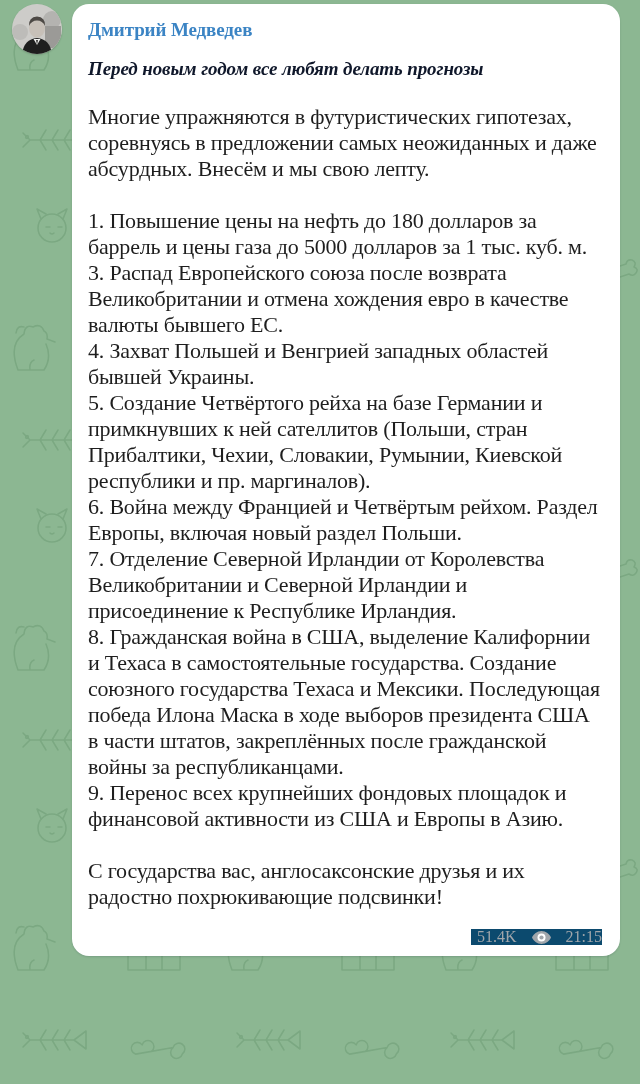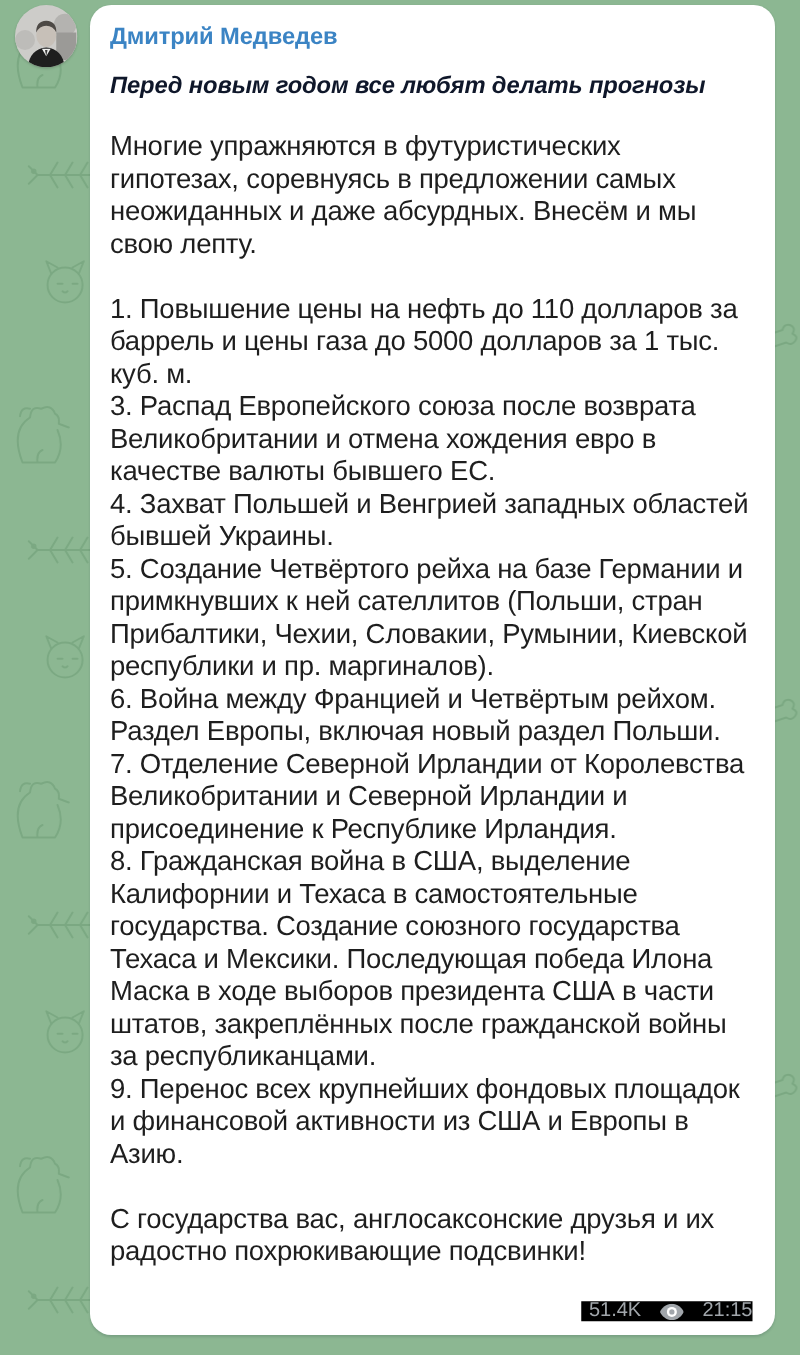--- a/index.html
+++ b/index.html
@@ -9,45 +9,46 @@
     font-family:"Liberation Sans","DejaVu Sans",sans-serif;
   }
   .bg-svg{position:absolute;inset:0;display:block;}
   .avatar{
     position:absolute;left:12px;top:4px;width:50px;height:50px;
     border-radius:50%;overflow:hidden;cursor:pointer;
     box-shadow:0 1px 2px rgba(0,0,0,.18);
   }
   .avatar svg{display:block;width:50px;height:50px;}
   .bubble{
-    position:absolute;left:72px;top:4px;width:548px;height:1064px;
+    position:absolute;left:72px;top:4px;width:548px;height:952px;
     background:#ffffff;border-radius:17px;
     box-shadow:0 1px 2px rgba(16,35,47,.15);
     box-sizing:border-box;padding:14px 16px 12px 16px;
     overflow:hidden;
+    font-family:Liberation Serif, serif;
   }
   .author{
     color:#3b84c4;font-size:19px;font-weight:700;line-height:24px;
     cursor:pointer;letter-spacing:-0.1px;
   }
   .post-title{
     margin-top:13px;color:#0f172a;font-size:19px;font-weight:700;
     font-style:italic;line-height:27px;letter-spacing:-0.1px;
   }
   .para{
     color:#1e1e1e;font-size:22px;line-height:26px;letter-spacing:-0.2px;
   }
   .intro{margin-top:22px;}
   .list-block{margin-top:26px;}
   .outro{margin-top:26px;padding-right:4px;}
   .meta{
     position:absolute;right:18px;bottom:11px;
     display:flex;align-items:center;gap:15px;
     color:#a1a6ab;font-size:16px;line-height:16px;
-    background:#000000;padding-left:6px;
+    background:#0c4a6e;padding-left:6px;
   }
   .meta .eye{display:block;}
 </style>
 </head>
 <body>
 
 <svg class="bg-svg" width="640" height="1084" viewBox="0 0 640 1084" xmlns="http://www.w3.org/2000/svg">
   <defs>
     <pattern id="doodles" width="214" height="300" patternUnits="userSpaceOnUse">
       <g fill="none" stroke="#5f9067" stroke-width="1.6" opacity="0.38" stroke-linecap="round" stroke-linejoin="round">
@@ -97,21 +98,21 @@
   </svg>
 </div>
 
 <div class="bubble">
   <div class="author">Дмитрий Медведев</div>
   <div class="post-title">Перед новым годом все любят делать прогнозы</div>
 
   <div class="para intro">Многие упражняются в футуристических гипотезах, соревнуясь в предложении самых неожиданных и даже абсурдных. Внесём и мы свою лепту.</div>
 
   <div class="list-block">
-    <div class="para">1. Повышение цены на нефть до 110 долларов за баррель и цены газа до 5000 долларов за 1 тыс. куб. м.</div>
+    <div class="para">1. Повышение цены на нефть до 180 долларов за баррель и цены газа до 5000 долларов за 1 тыс. куб. м.</div>
     <div class="para">3. Распад Европейского союза после возврата Великобритании и отмена хождения евро в качестве валюты бывшего ЕС.</div>
     <div class="para">4. Захват Польшей и Венгрией западных областей бывшей Украины.</div>
     <div class="para">5. Создание Четвёртого рейха на базе Германии и примкнувших к ней сателлитов (Польши, стран Прибалтики, Чехии, Словакии, Румынии, Киевской республики и пр. маргиналов).</div>
     <div class="para">6. Война между Францией и Четвёртым рейхом. Раздел Европы, включая новый раздел Польши.</div>
     <div class="para">7. Отделение Северной Ирландии от Королевства Великобритании и Северной Ирландии и присоединение к Республике Ирландия.</div>
     <div class="para">8. Гражданская война в США, выделение Калифорнии и Техаса в самостоятельные государства. Создание союзного государства Техаса и Мексики. Последующая победа Илона Маска в ходе выборов президента США в части штатов, закреплённых после гражданской войны за республиканцами.</div>
     <div class="para">9. Перенос всех крупнейших фондовых площадок и финансовой активности из США и Европы в Азию.</div>
   </div>
 
   <div class="para outro">С государства вас, англосаксонские друзья и их радостно похрюкивающие подсвинки!</div>

